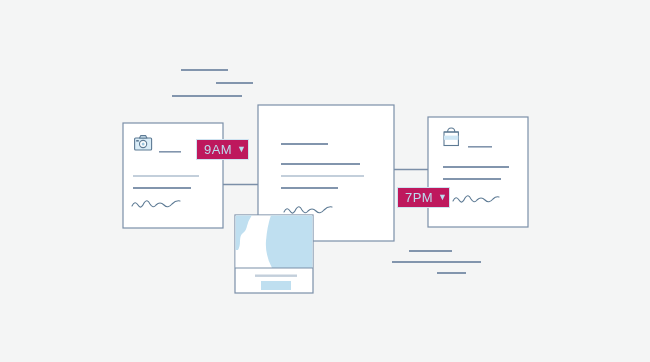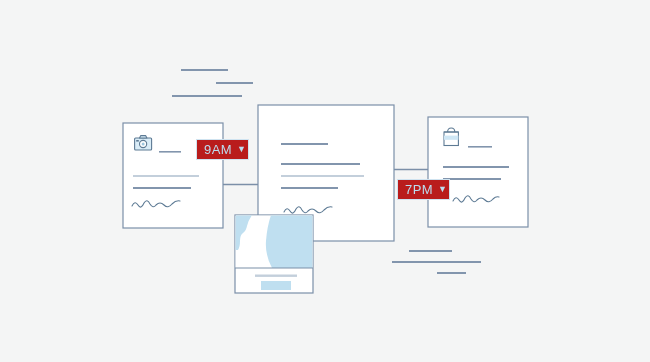--- a/index.html
+++ b/index.html
@@ -7,21 +7,21 @@
     width:650px;height:362px;
     background:#f4f5f5;
     font-family:"Liberation Sans", sans-serif;
     overflow:hidden;
   }
   #stage{position:relative;width:650px;height:362px;}
   #stage svg{position:absolute;top:0;left:0;}
   .badge{
     position:absolute;
     box-sizing:border-box;
-    background:#b91c1c;
+    background:#be185d;
     border:1px solid #cfe3f0;
     display:flex;align-items:center;
     padding:0 7px;
     color:#bcdcee;
     font-size:13px;
     letter-spacing:0.4px;
     line-height:1;
     white-space:nowrap;
   }
   .badge .cap{margin-right:5px;}
@@ -118,18 +118,18 @@
       <rect x="437" y="272" width="29" height="2" fill="#8295ad"></rect>
     </g>
 
   </svg>
 
   <div class="badge" style="left:196px;top:139px;width:53px;height:21px;">
     <span class="cap">9AM</span>
     <span class="caret">▼</span>
   </div>
 
-  <div class="badge" style="left:397px;top:179px;width:53px;height:21px;">
+  <div class="badge" style="left:397px;top:187px;width:53px;height:21px;">
     <span class="cap">7PM</span>
     <span class="caret">▼</span>
   </div>
 
 </div>
 
 </body></html>

